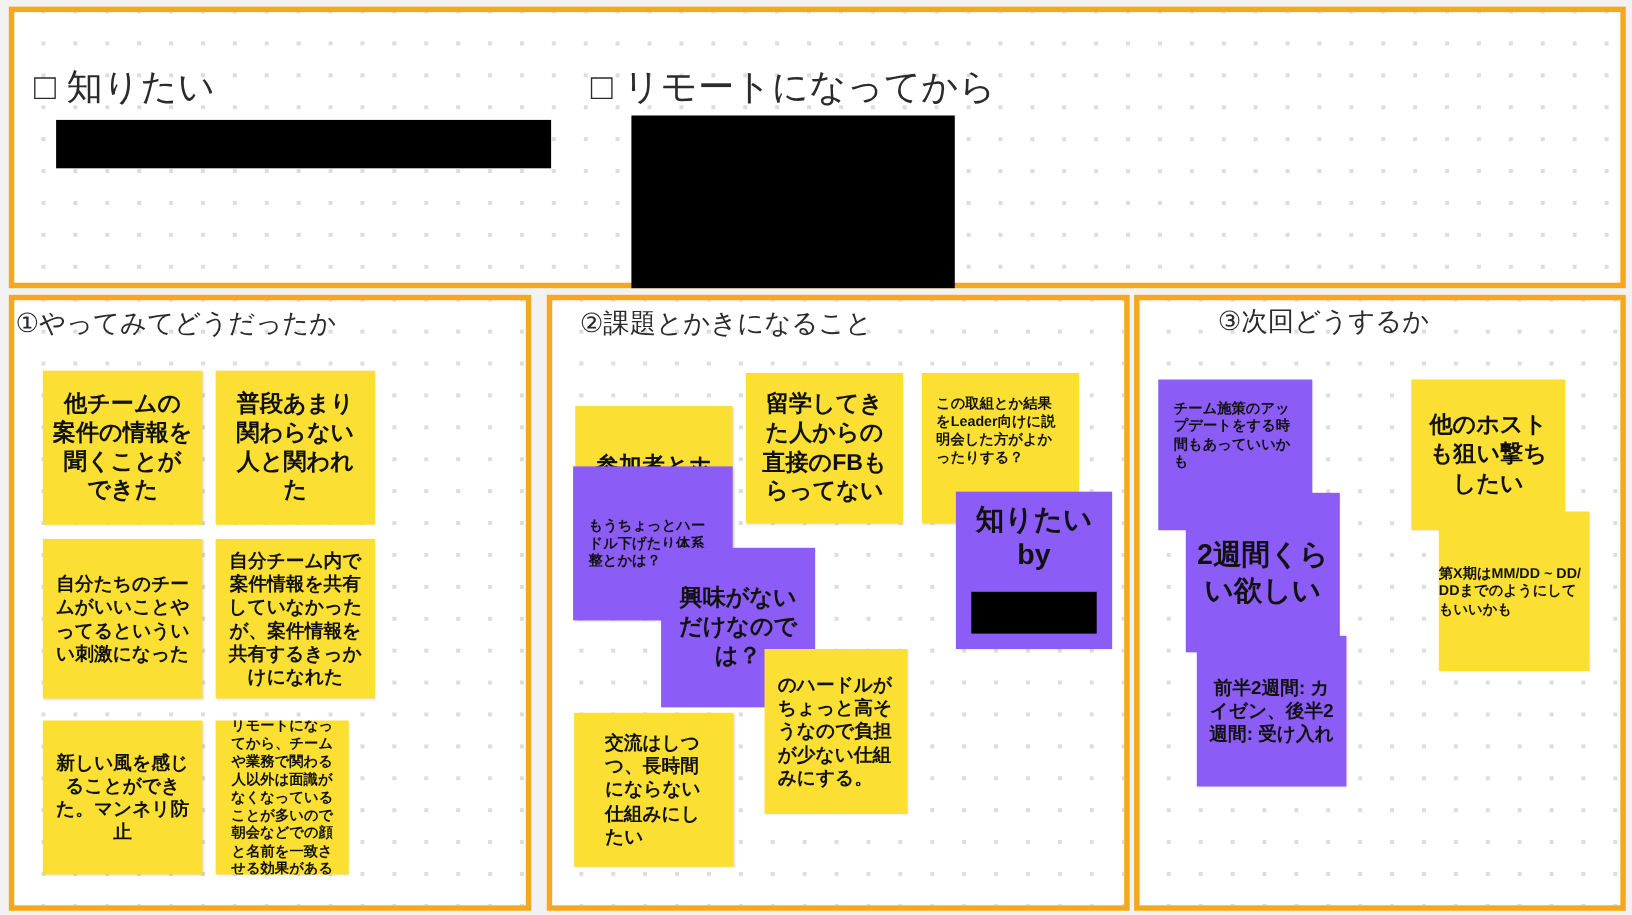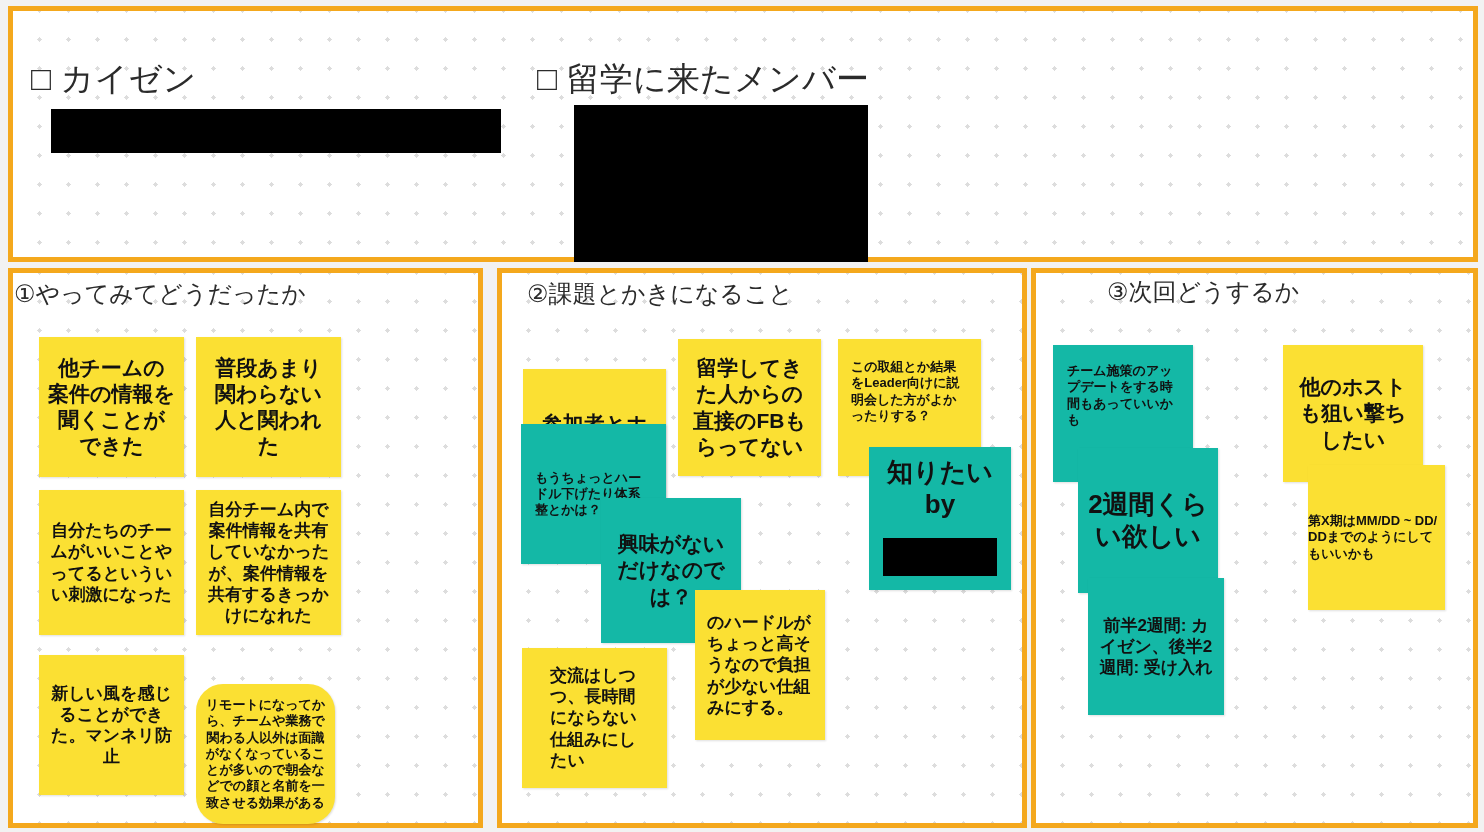--- a/index.html
+++ b/index.html
@@ -79,21 +79,21 @@
     text-align: center;
     color: #111111;
     font-weight: bold;
     line-height: 1.22;
     padding: 6px 9px;
     overflow: hidden;
     box-shadow: 1px 1px 2px rgba(0,0,0,0.13);
     word-break: break-all;
   }
   .note.yellow { background: #fbe033; }
-  .note.cyan   { background: #14b8a6; }
+  .note.cyan   { background: #8b5cf6; }
   .note .txt { display: block; width: 100%; }
 
   .note.small  { font-size: 13px; line-height: 1.25; }
   .note.mid    { font-size: 17px; line-height: 1.25; }
   .note.big    { font-size: 21px; line-height: 1.25; }
   .note.huge   { font-size: 26px; line-height: 1.22; }
 
   .note.left   { text-align: left; justify-content: flex-start; }
   .note.top    { align-items: flex-start; }
 
@@ -105,22 +105,22 @@
     right: 14px;
     height: 38px;
   }
 </style>
 </head>
 <body>
 
 <div id="board">
 
   <div class="panel" id="panel-header">
-    <div class="hdr-title" id="hdr-teams">□ カイゼン</div>
-    <div class="hdr-title" id="hdr-members">□ 留学に来たメンバー</div>
+    <div class="hdr-title" id="hdr-teams">□ 知りたい</div>
+    <div class="hdr-title" id="hdr-members">□ リモートになってから</div>
 
     <div class="redaction" id="redact-teams"></div>
     <div class="redaction" id="redact-members"></div>
   </div>
 
   <div class="panel" id="panel-col1"></div>
 
   <div class="col-heading" id="head-col1">①やってみてどうだったか</div>
 
   <div class="note yellow big" style="left:39px; top:337px; width:145px; height:140px;">
@@ -136,21 +136,21 @@
   </div>
 
   <div class="note yellow mid" style="left:196px; top:490px; width:145px; height:145px;">
     <span class="txt">自分チーム内で案件情報を共有していなかったが、案件情報を共有するきっかけになれた</span>
   </div>
 
   <div class="note yellow mid" style="left:39px; top:655px; width:145px; height:140px;">
     <span class="txt">新しい風を感じることができた。マンネリ防止</span>
   </div>
 
-  <div class="note yellow small" style="left:196px; top:684px; width:139px; height:140px;border-radius:27px;">
+  <div class="note yellow small" style="left:196px; top:655px; width:121px; height:140px;">
     <span class="txt">リモートになってから、チームや業務で関わる人以外は面識がなくなっていることが多いので朝会などでの顔と名前を一致させる効果がある</span>
   </div>
 
   <div class="panel" id="panel-col2"></div>
 
   <div class="col-heading" id="head-col2">②課題とかきになること</div>
 
   <div class="note yellow big" style="left:523px; top:339px; width:143px; height:137px;margin-top:30px;">
     <span class="txt">参加者とホストがまだ</span>
   </div>

